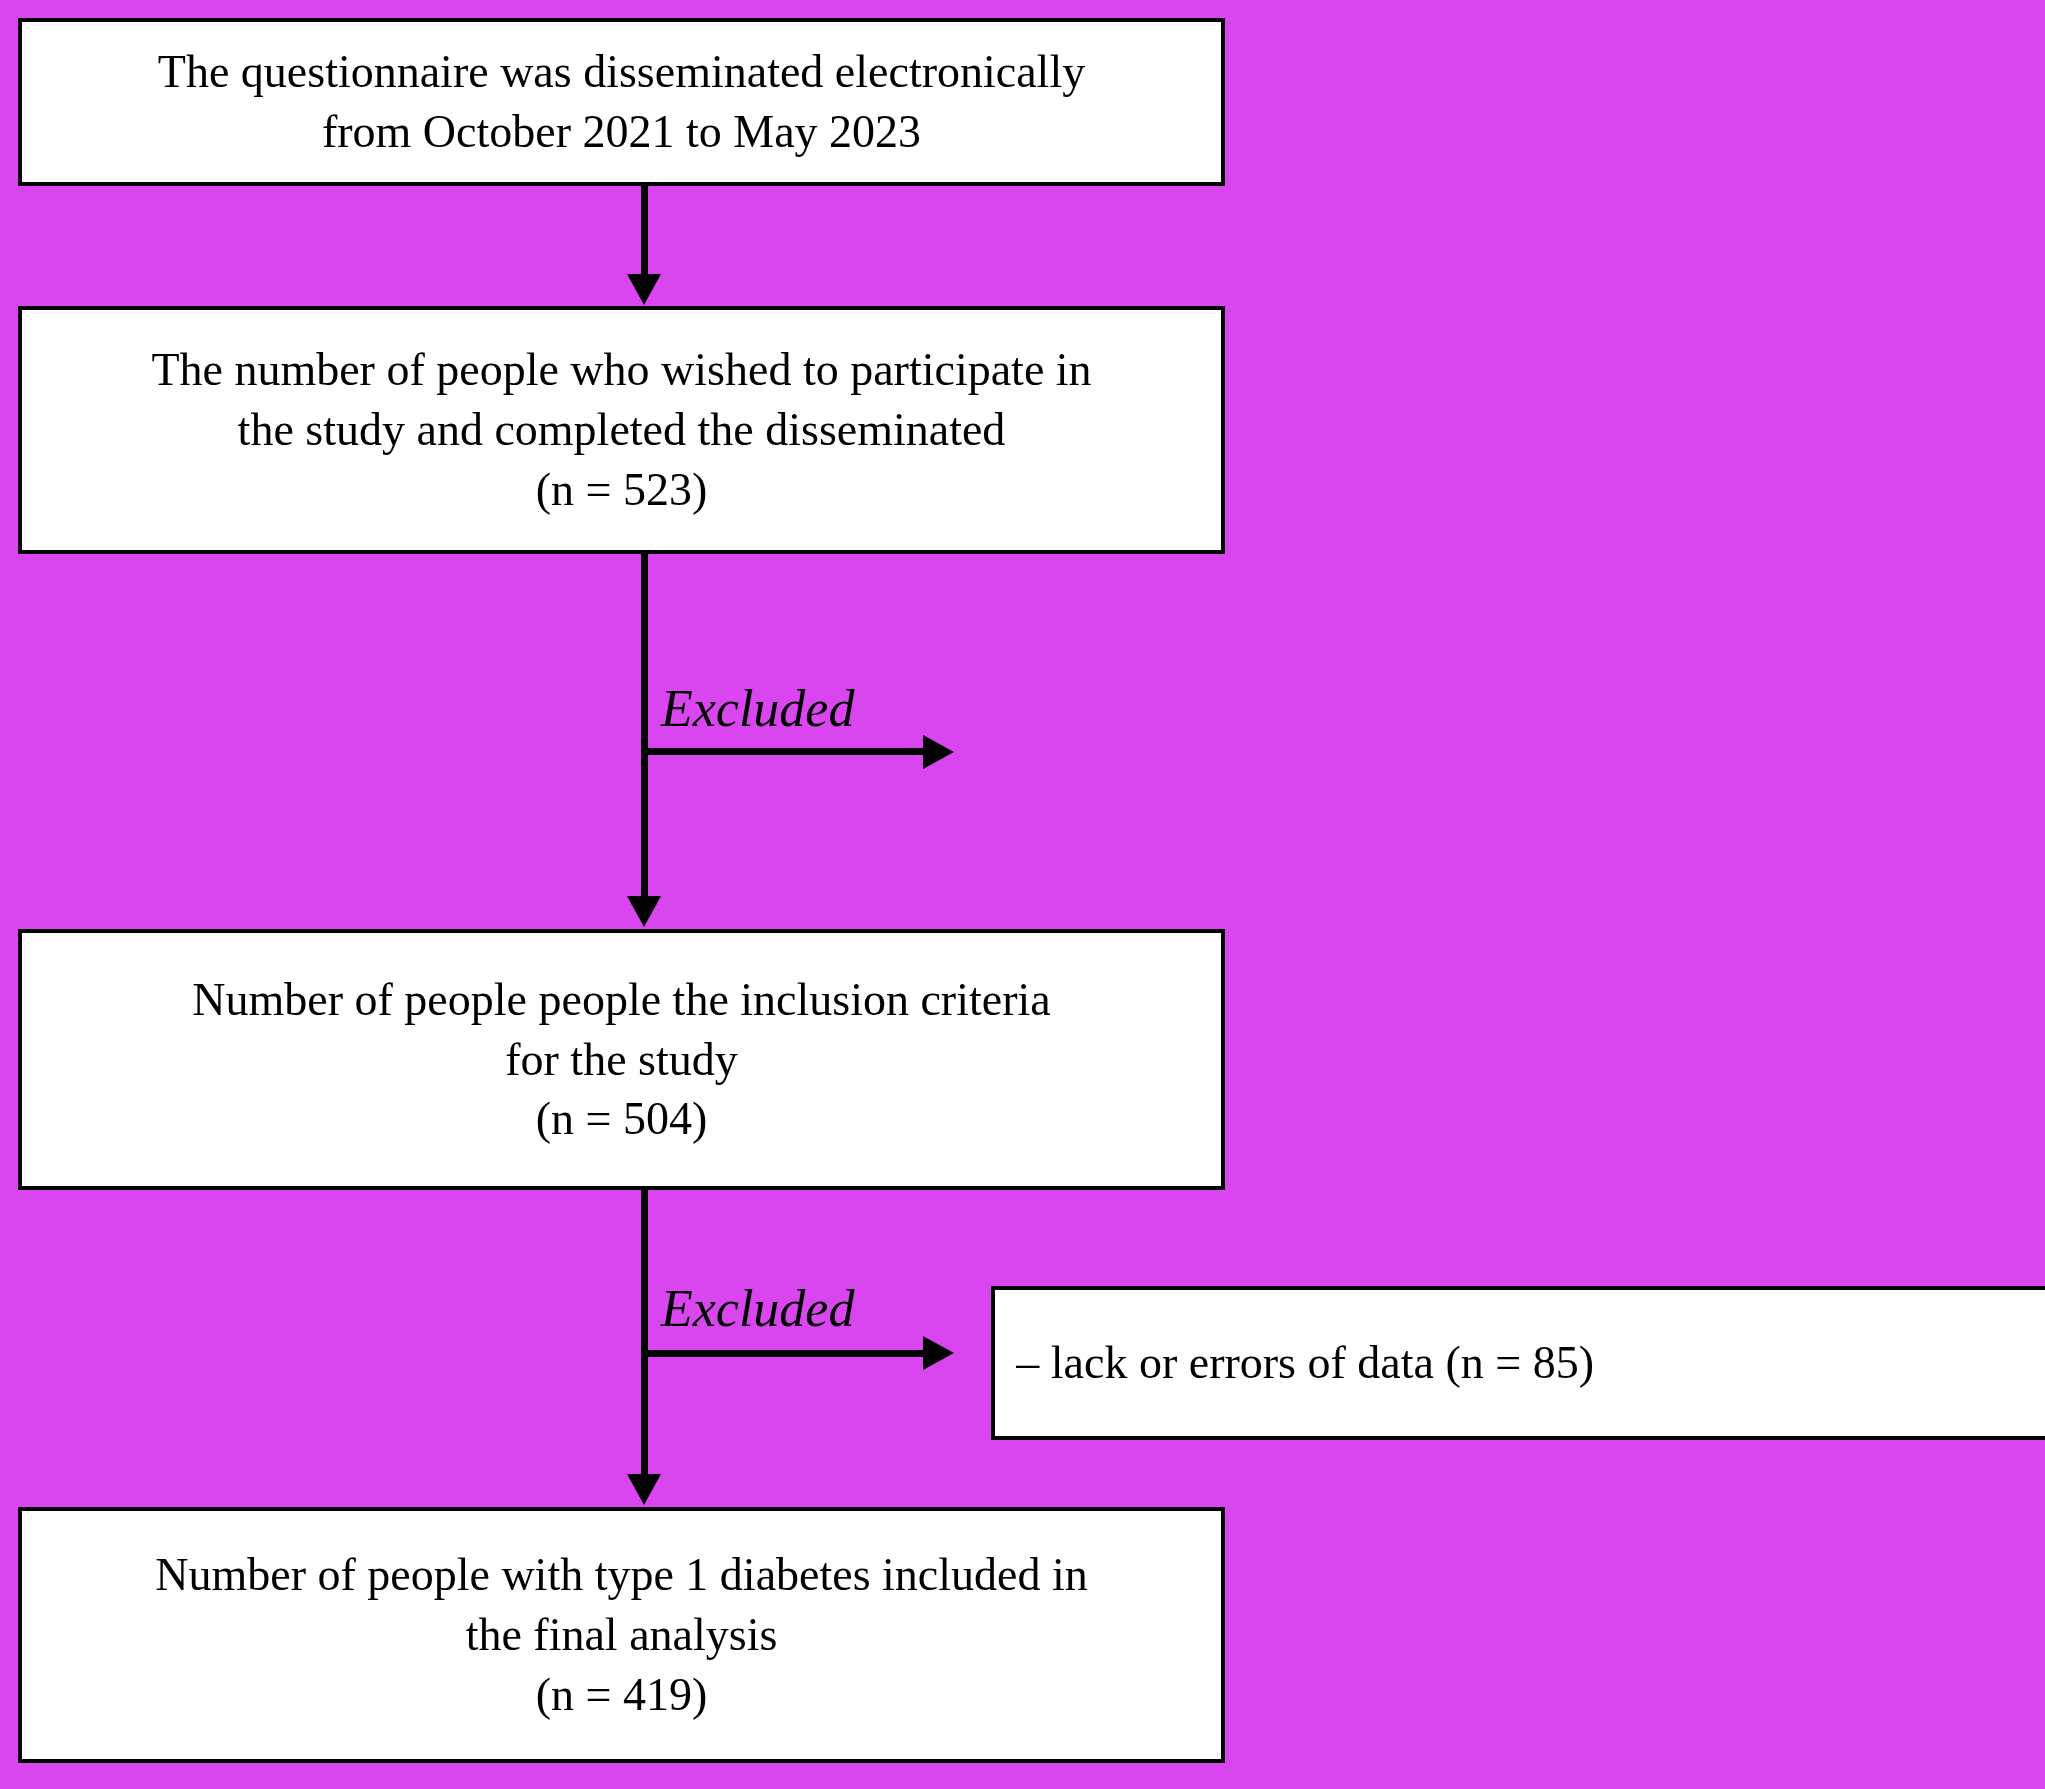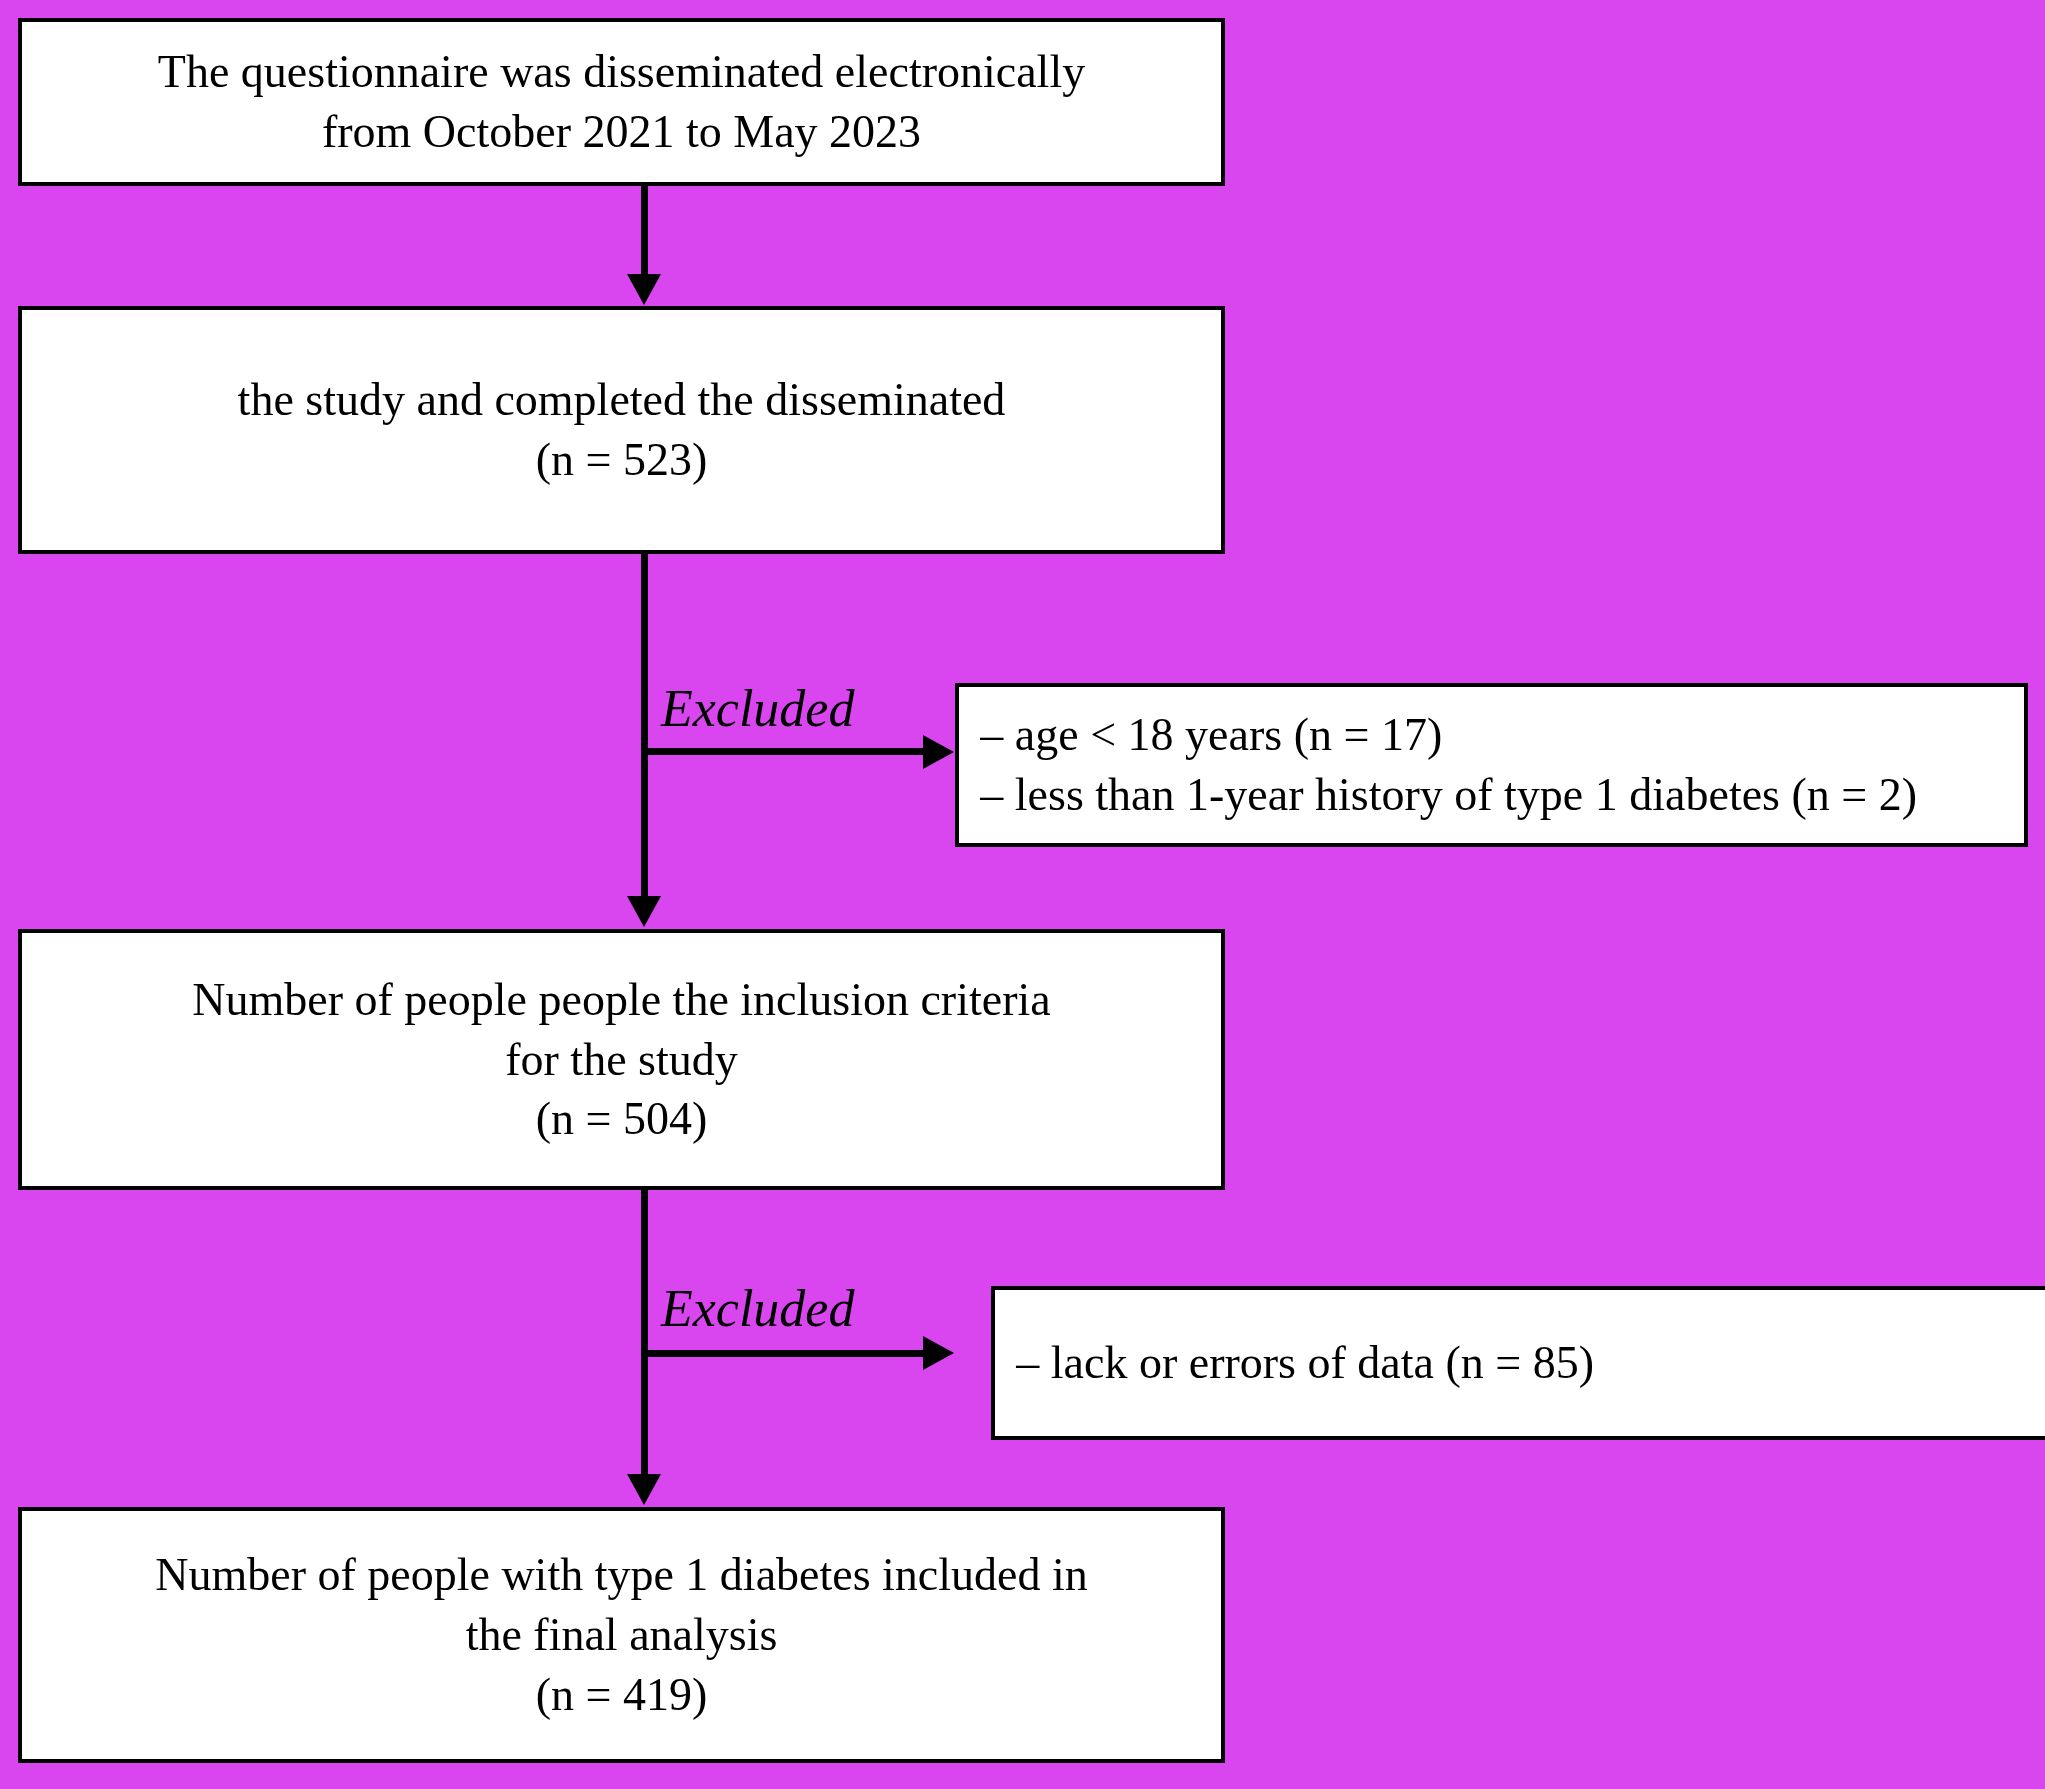--- a/index.html
+++ b/index.html
@@ -129,35 +129,32 @@
 
   <div class="node" id="node-dissemination">
     <span class="line">The questionnaire was disseminated electronically</span>
     <span class="line">from October 2021 to May 2023</span>
   </div>
 
   <div class="vline" id="conn1-line"></div>
   <div class="arrow-down" id="conn1-arrow"></div>
 
   <div class="node" id="node-participants">
+    <span class="line">The number of people who wished to participate in</span>
     <span class="line">the study and completed the disseminated</span>
     <span class="line">(n = 523)</span>
   </div>
 
   <div class="vline" id="conn2-line"></div>
   <div class="arrow-down" id="conn2-arrow"></div>
 
   <div class="hline" id="branch1-line"></div>
   <div class="arrow-right" id="branch1-arrow"></div>
   <span class="excluded-label" id="excluded-label-1">Excluded</span>
 
-  <div class="excl-node" id="node-excluded-1">
-    <span class="line">– age &lt; 18 years (n =  17)</span>
-    <span class="line">– less than 1-year history of type 1 diabetes (n = 2)</span>
-  </div>
 
   <div class="node" id="node-inclusion">
     <span class="line">Number of people people the inclusion criteria</span>
     <span class="line">for the study</span>
     <span class="line">(n =  504)</span>
   </div>
 
   <div class="vline" id="conn3-line"></div>
   <div class="arrow-down" id="conn3-arrow"></div>
 

